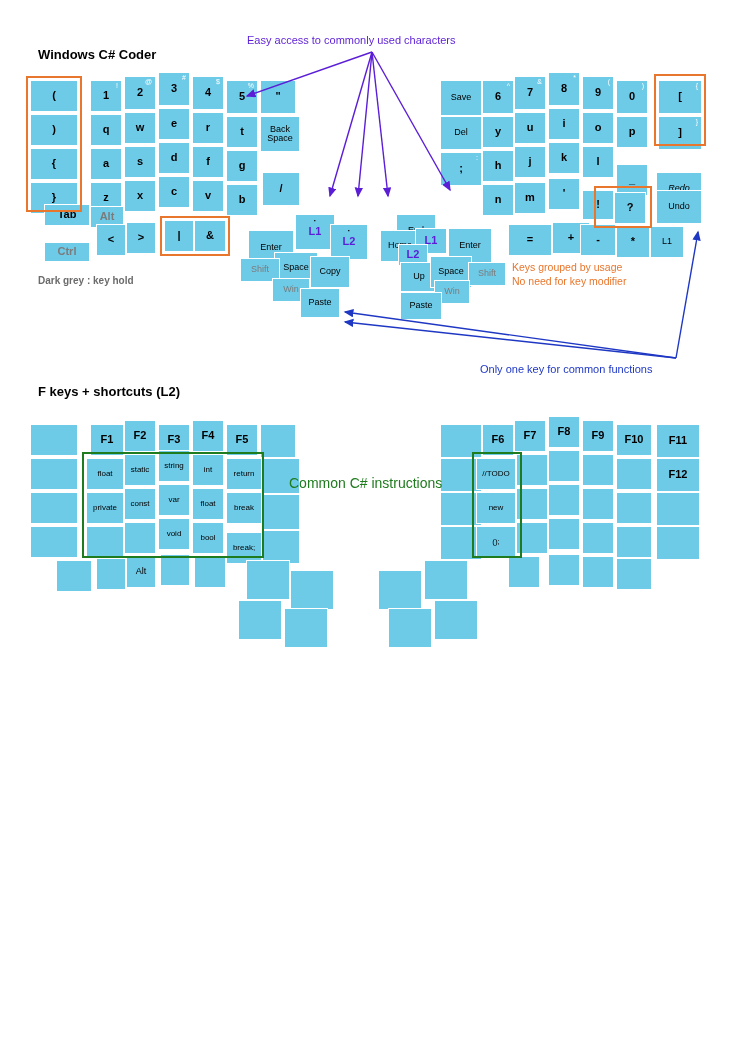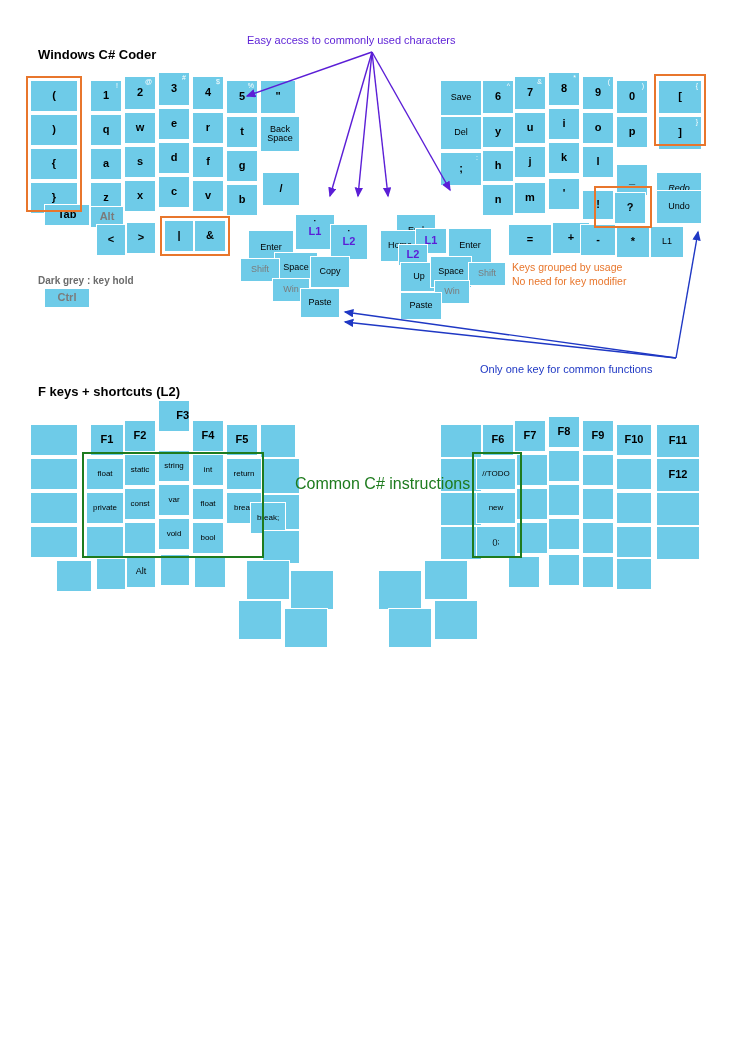--- a/index.html
+++ b/index.html
@@ -24,21 +24,21 @@
     position:absolute;top:2px;left:50%;transform:translateX(-50%);
     font-size:9px;font-weight:bold;color:#000;
   }
   .title{font-size:13px;font-weight:bold;}
   .note{font-size:10px;font-weight:bold;color:#6b6b6b;}
   .orange-box{position:absolute;border:2px solid #e8762c;box-sizing:border-box;}
   .green-box{position:absolute;border:2px solid #1e7b1e;box-sizing:border-box;}
   .lbl-purple{position:absolute;color:#5b1ed6;font-size:11px;}
   .lbl-orange{position:absolute;color:#e8762c;font-size:10.5px;line-height:1.35;}
   .lbl-blue{position:absolute;color:#1f38c4;font-size:11px;}
-  .lbl-green{position:absolute;color:#1e7b1e;font-size:16px;margin-left:6px;}
+  .lbl-green{position:absolute;color:#1e7b1e;font-size:14px;}
   svg.overlay{position:absolute;left:0;top:0;width:736px;height:1041px;pointer-events:none;}
 </style>
 </head>
 <body>
 
 <div class="title abs" style="left:38px;top:47px;">Windows C# Coder</div>
 
 <div id="l1-left-row1">
     <div class="key" style="left: 30px; top: 80px; width: 48px; height: 32px;">
       <span>(</span>
@@ -133,21 +133,21 @@
       <span>b</span>
     </div>
   </div>
 <div id="l1-left-row5">
     <div class="key grey" style="left: 90px; top: 206px; width: 34px; height: 22px;">
       <span>Alt</span>
     </div>
     <div class="key" style="left: 44px; top: 204px; width: 46px; height: 22px;">
       <span>Tab</span>
     </div>
-    <div class="key grey" style="left: 44px; top: 242px; width: 46px; height: 20px; margin-top: 46px;">
+    <div class="key grey" style="left: 44px; top: 242px; width: 46px; height: 20px;">
       <span>Ctrl</span>
     </div>
     <div class="key" style="left: 96px; top: 224px; width: 30px; height: 32px;">
       <span>&lt;</span>
     </div>
     <div class="key" style="left: 126px; top: 222px; width: 30px; height: 32px;">
       <span>&gt;</span>
     </div>
     <div class="key" style="left: 164px; top: 220px; width: 30px; height: 32px;">
       <span>|</span>
@@ -355,21 +355,21 @@
     </div>
     <div class="key" style="left: 90px; top: 424px; width: 32px; height: 32px;">
       <span></span>
     </div>
     <div class="key" style="left: 90px; top: 424px; width: 34px; height: 32px;">
       <span>F1</span>
     </div>
     <div class="key" style="left: 124px; top: 420px; width: 32px; height: 32px;">
       <span>F2</span>
     </div>
-    <div class="key" style="left: 158px; top: 400px; width: 32px; height: 32px; justify-content: flex-end;">
+    <div class="key" style="left: 158px; top: 424px; width: 32px; height: 32px;">
       <span>F3</span>
     </div>
     <div class="key" style="left: 192px; top: 420px; width: 32px; height: 32px;">
       <span>F4</span>
     </div>
     <div class="key" style="left: 226px; top: 424px; width: 32px; height: 32px; justify-content: center;">
       <span>F5</span>
     </div>
     <div class="key" style="left: 260px; top: 424px; width: 36px; height: 34px;">
       <span></span>
@@ -430,21 +430,21 @@
     </div>
     <div class="key" style="left: 124px; top: 522px; width: 32px; height: 32px;">
       <span></span>
     </div>
     <div class="key tiny" style="left: 158px; top: 518px; width: 32px; height: 32px;">
       <span>void</span>
     </div>
     <div class="key tiny" style="left: 192px; top: 522px; width: 32px; height: 32px;">
       <span>bool</span>
     </div>
-    <div class="key tiny" style="left: 226px; top: 502px; width: 36px; height: 32px; margin-left: 24px;">
+    <div class="key tiny" style="left: 226px; top: 532px; width: 36px; height: 32px;">
       <span>break;</span>
     </div>
     <div class="key" style="left: 262px; top: 530px; width: 38px; height: 34px;">
       <span></span>
     </div>
   </div>
 <div id="l2-left-row5">
     <div class="key" style="left: 56px; top: 560px; width: 36px; height: 32px;">
       <span></span>
     </div>

